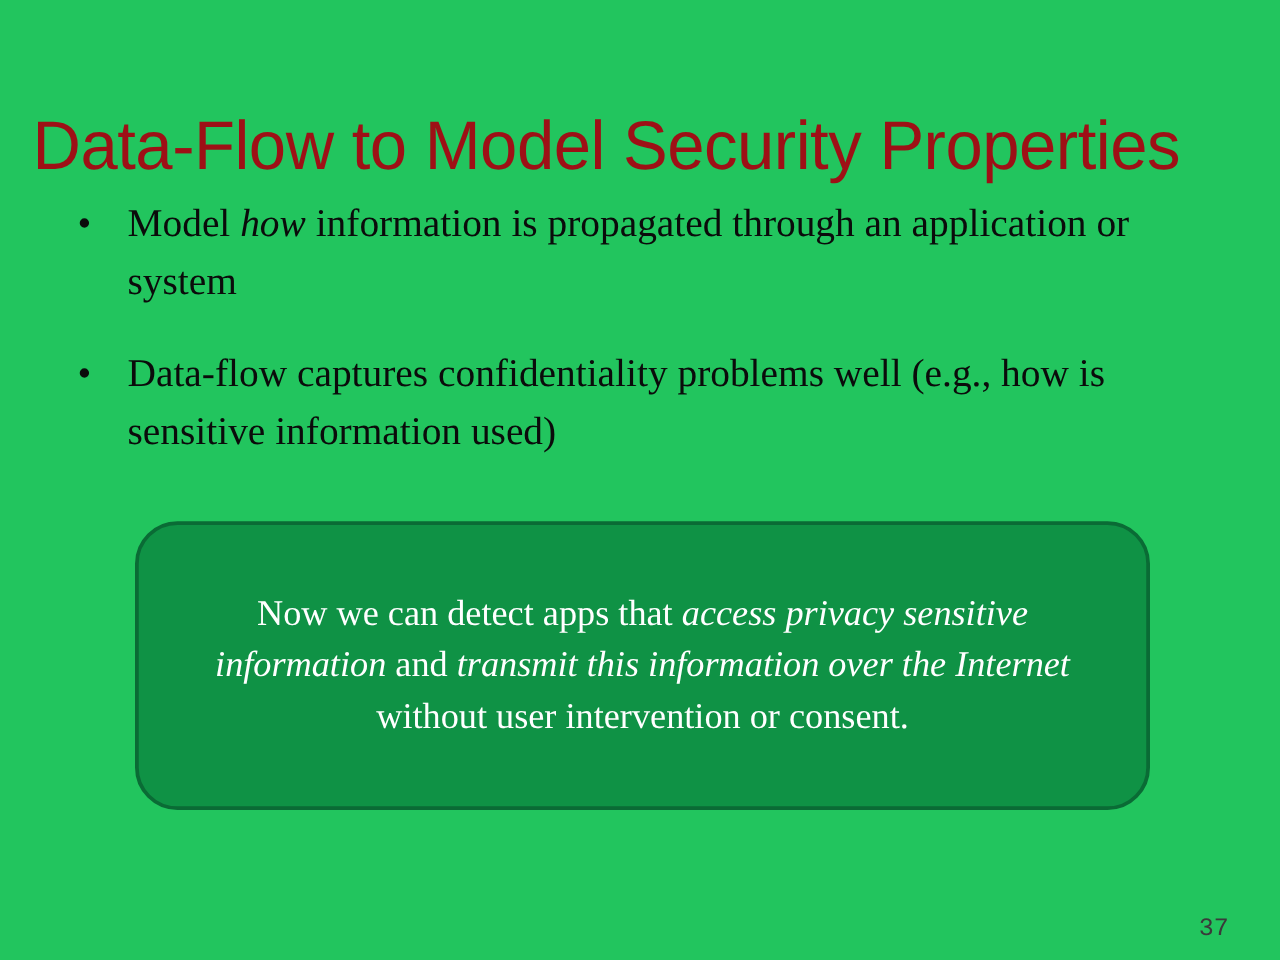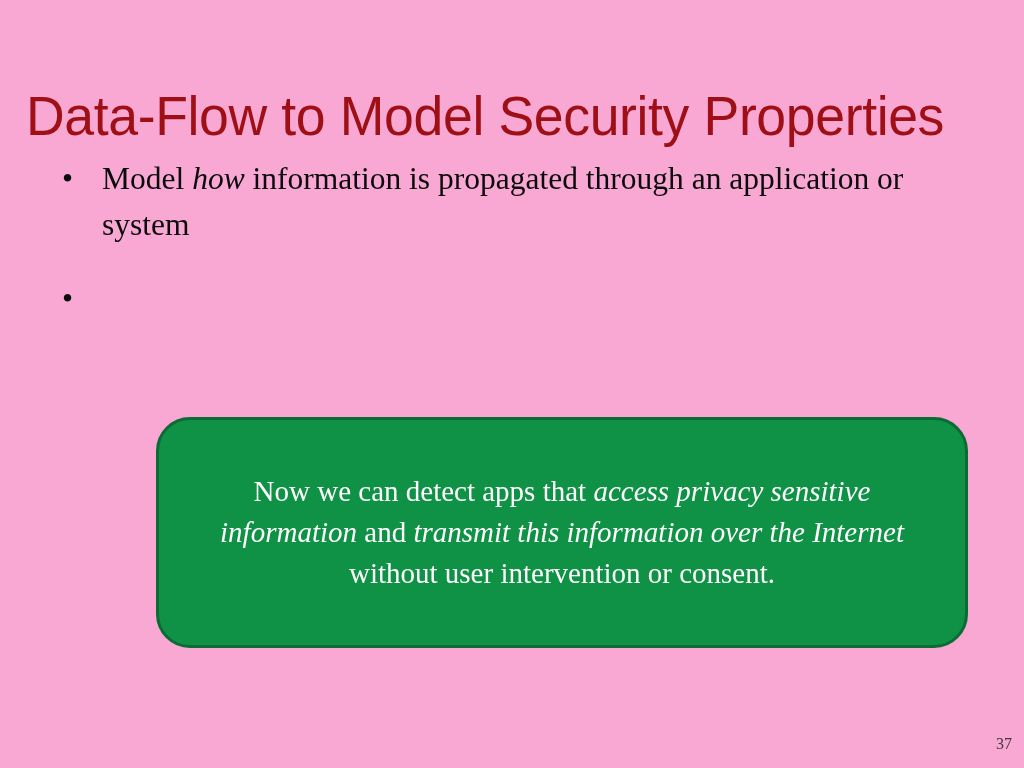--- a/index.html
+++ b/index.html
@@ -74,59 +74,59 @@
     top: 417px;
     width: 812px;
     height: 231px;
     box-sizing: border-box;
     background: #0F9245;
     border: 3px solid #0A6B35;
     border-radius: 34px;
     display: flex;
     align-items: center;
     justify-content: center;
-    margin-left: 48px;
   }
   .callout-text {
     width: 760px;
     text-align: center;
     color: #ffffff;
     font-size: 29px;
     line-height: 41px;
     padding: 0 10px;
   }
   .callout-text em { font-style: italic; }
 
   
   .page-number {
     position: absolute;
-    right: 12px;
+    right: 41px;
     bottom: 14px;
-    font-family: Liberation Serif, serif;
-    font-size: 16px;
+    font-family: Liberation Mono, monospace;
+    font-size: 20px;
     line-height: 20px;
     color: #3a3a3a;
   }
 </style>
 </head>
 <body>
 
-<div class="slide" style="background: #f9a8d4;">
+<div class="slide" style="background: #22c55e;">
 
   <h1 class="slide-title" style="color: rgb(158, 16, 22);">Data-Flow to Model Security Properties</h1>
 
   <div class="bullet-list">
 
     <div class="bullet-item">
       <span class="bullet-marker">•</span>
       <span class="bullet-text"><span>Model </span><em>how</em><span> information is propagated through an application or system</span></span>
     </div>
 
     <div class="bullet-item">
       <span class="bullet-marker">•</span>
+      <span class="bullet-text"><span>Data-flow captures confidentiality problems well (e.g., how is sensitive information used)</span></span>
     </div>
 
   </div>
 
   <div class="callout-box" style="background: rgb(15, 146, 69); border-color: rgb(10, 107, 53);">
     <div class="callout-text" style="color: rgb(255, 255, 255);"><span>Now we can detect apps that </span><em>access privacy sensitive information</em><span> and </span><em>transmit this information over the Internet</em><span> without user intervention or consent.</span></div>
   </div>
 
   <div class="page-number">37</div>
 

